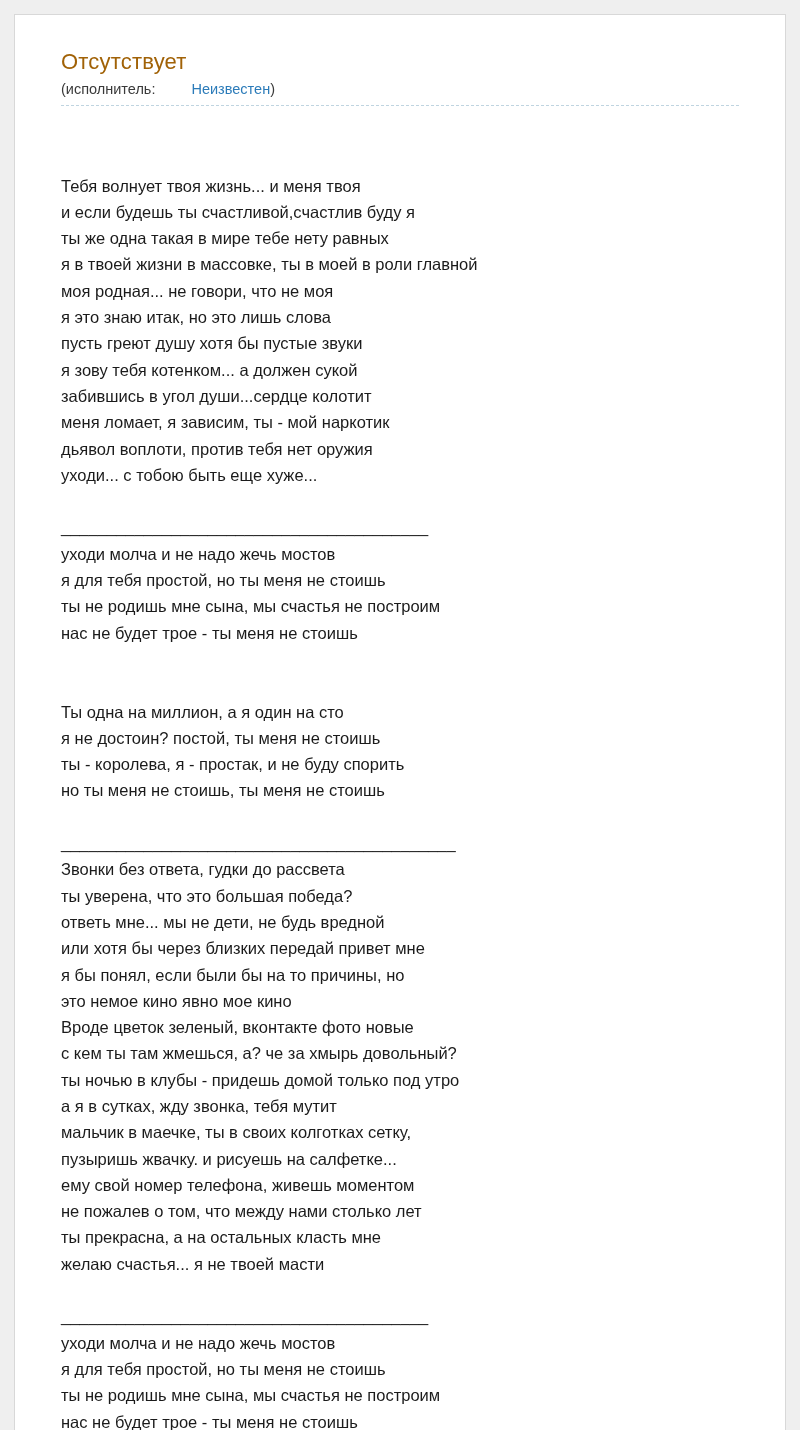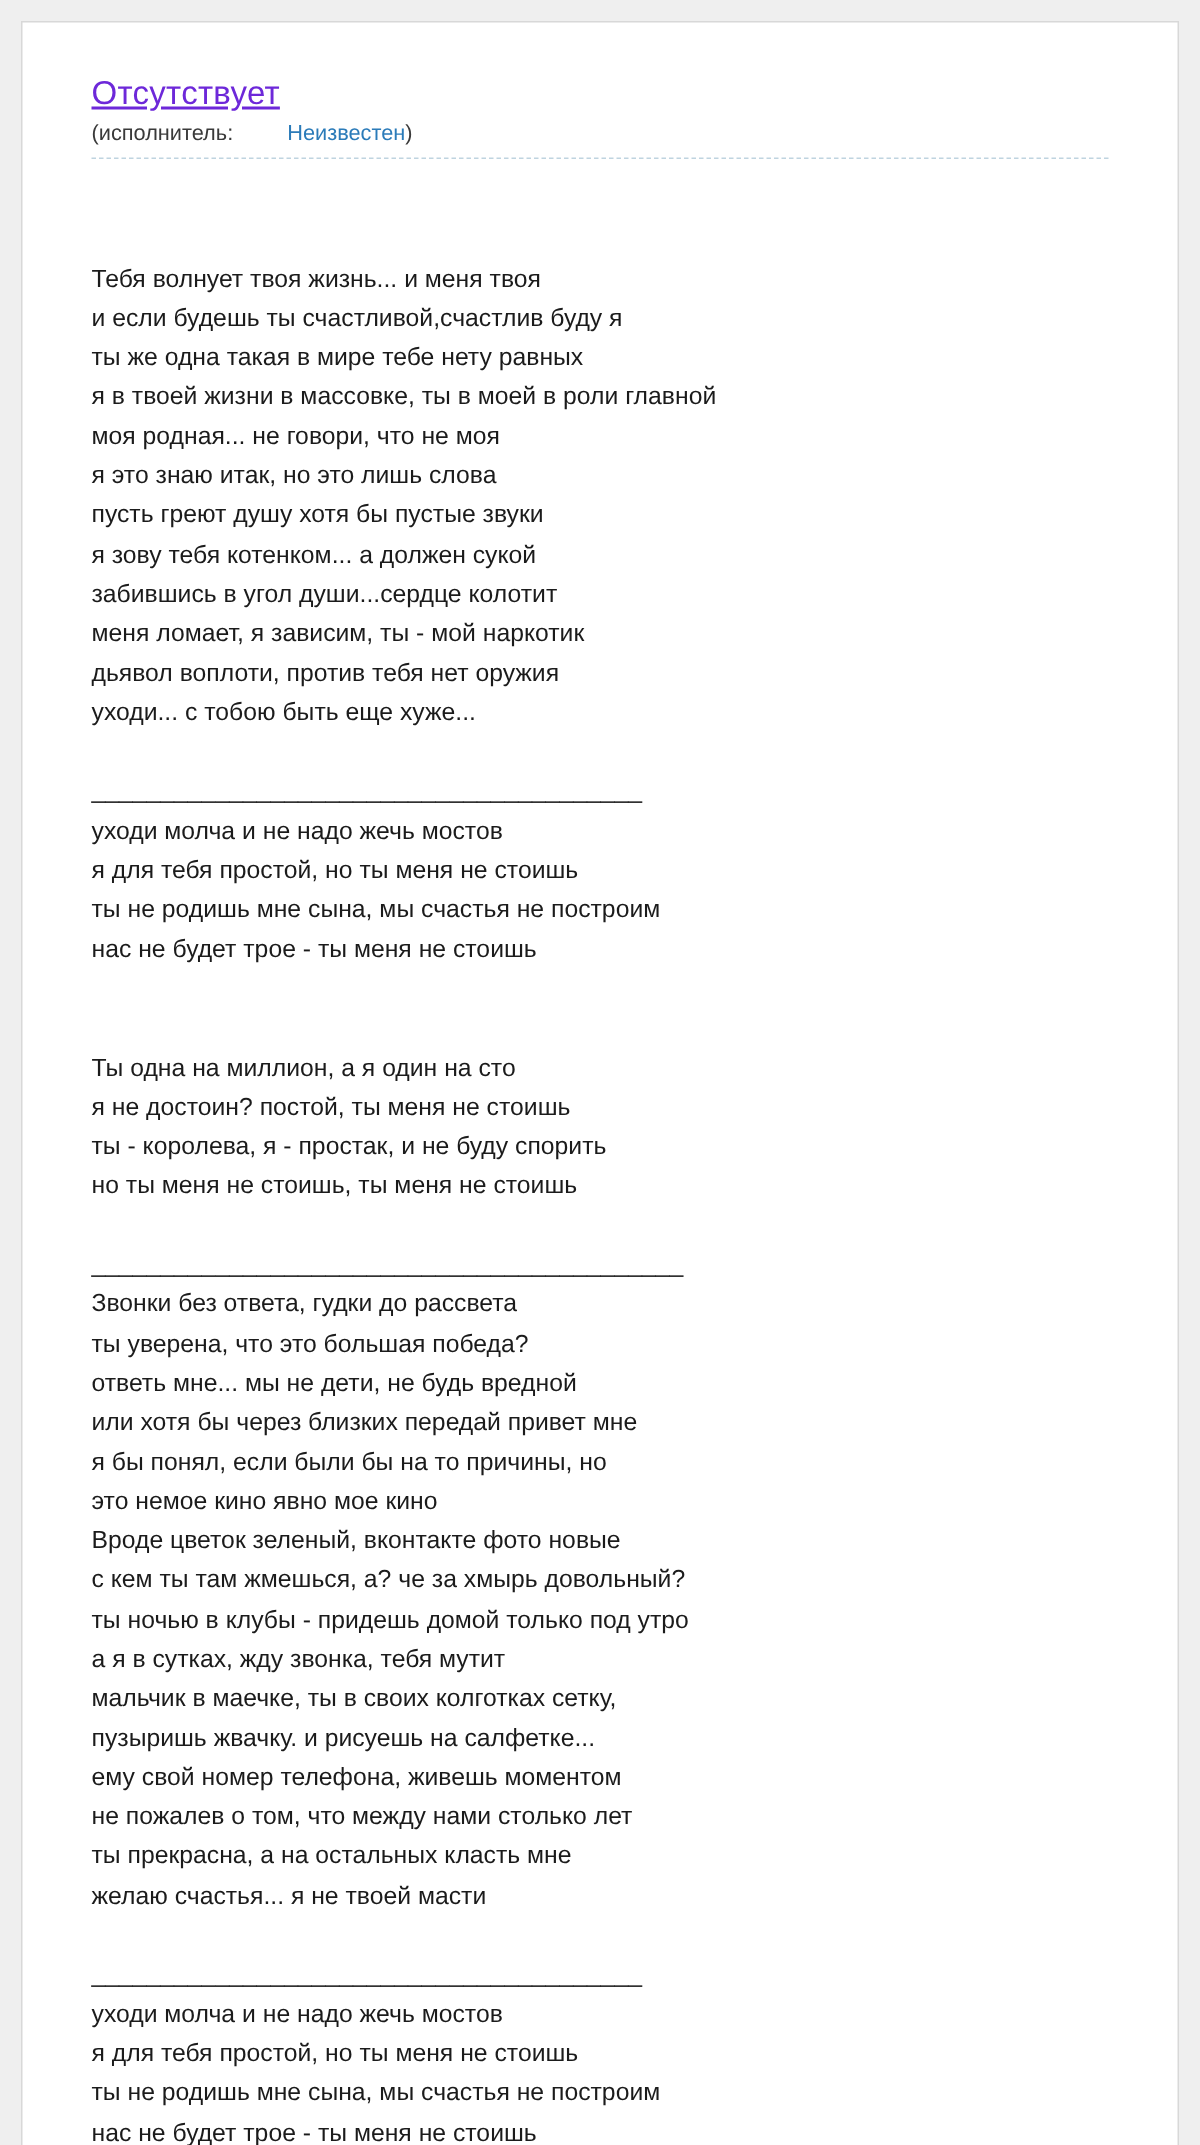--- a/index.html
+++ b/index.html
@@ -20,26 +20,25 @@
     background: #efefef;
   }
   .sheet {
     background: #ffffff;
     border: 1px solid #d8d8d8;
     box-sizing: border-box;
     min-height: 1400px;
     padding: 24px 28px 30px 28px;
   }
   .song-title {
-    color: #6d28d9;
+    color: #a16207;
     font-size: 22px;
     font-weight: normal;
     margin: 10px 0 6px 18px;
     letter-spacing: 0.2px;
-    text-decoration: underline;
   }
   .performer-line {
     margin: 0 0 8px 18px;
     font-size: 14.5px;
     color: #3a3a3a;
   }
   .performer-link {
     color: #2b7bb9;
     text-decoration: none;
     padding-left: 32px;

